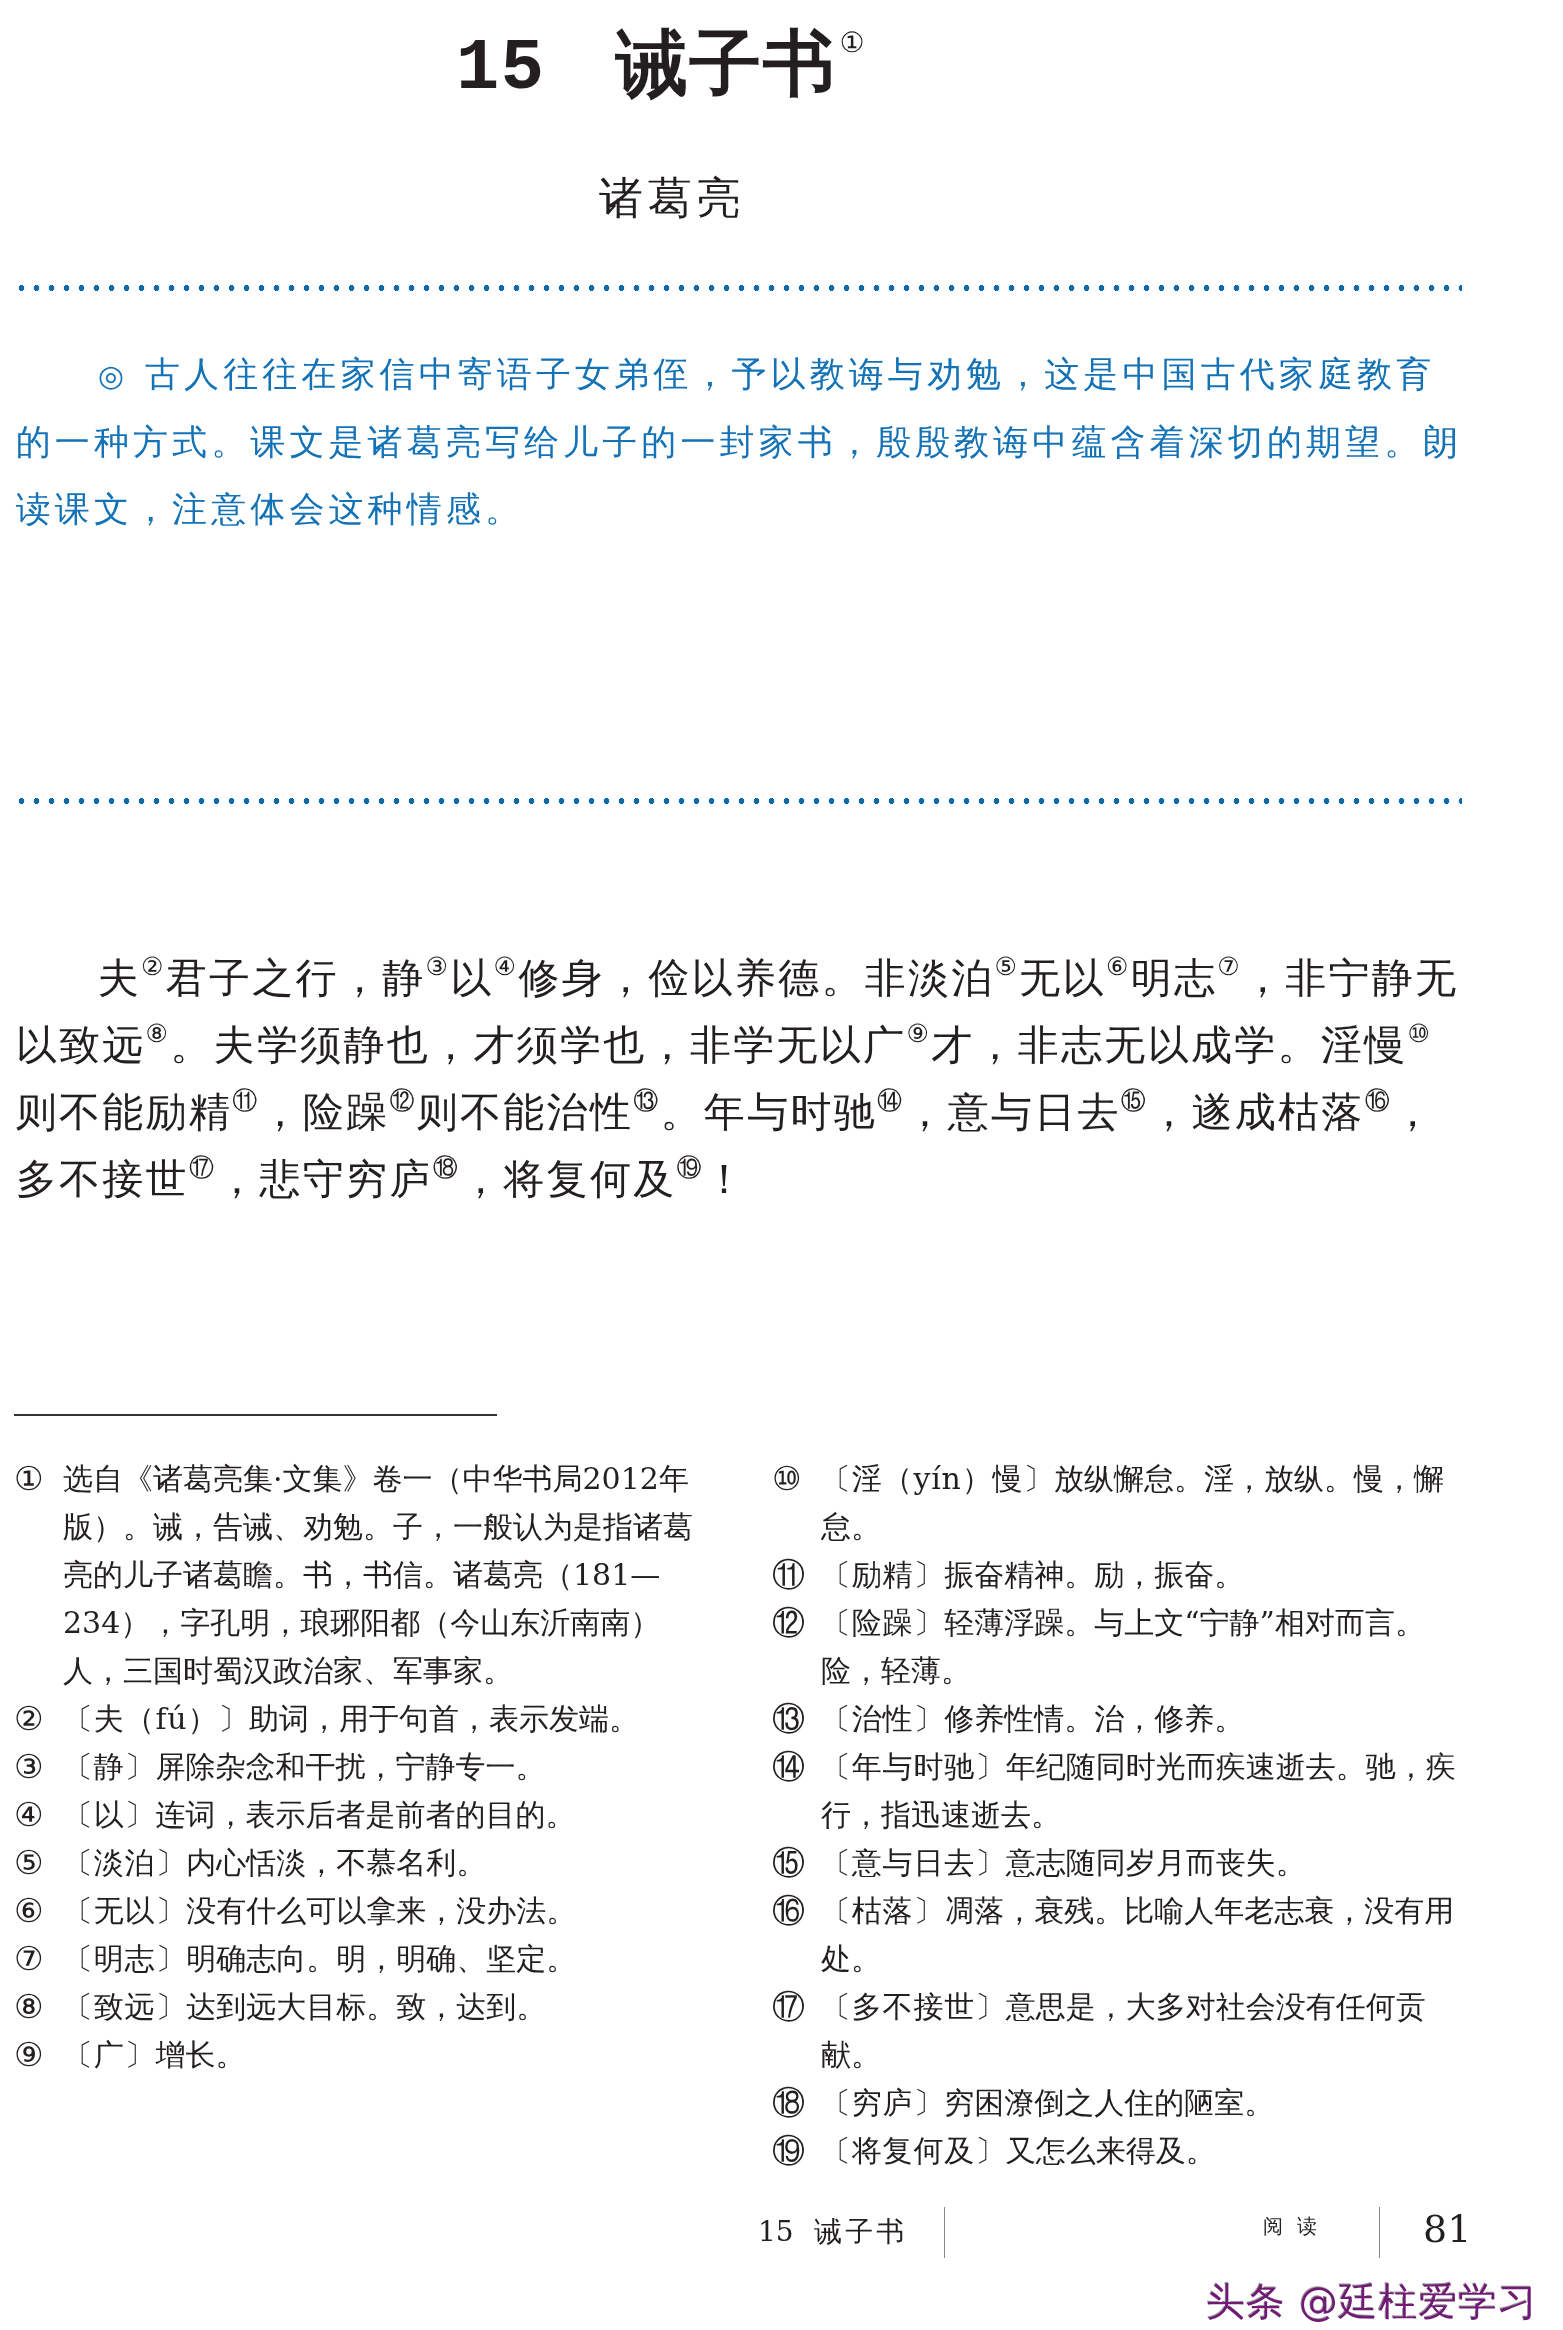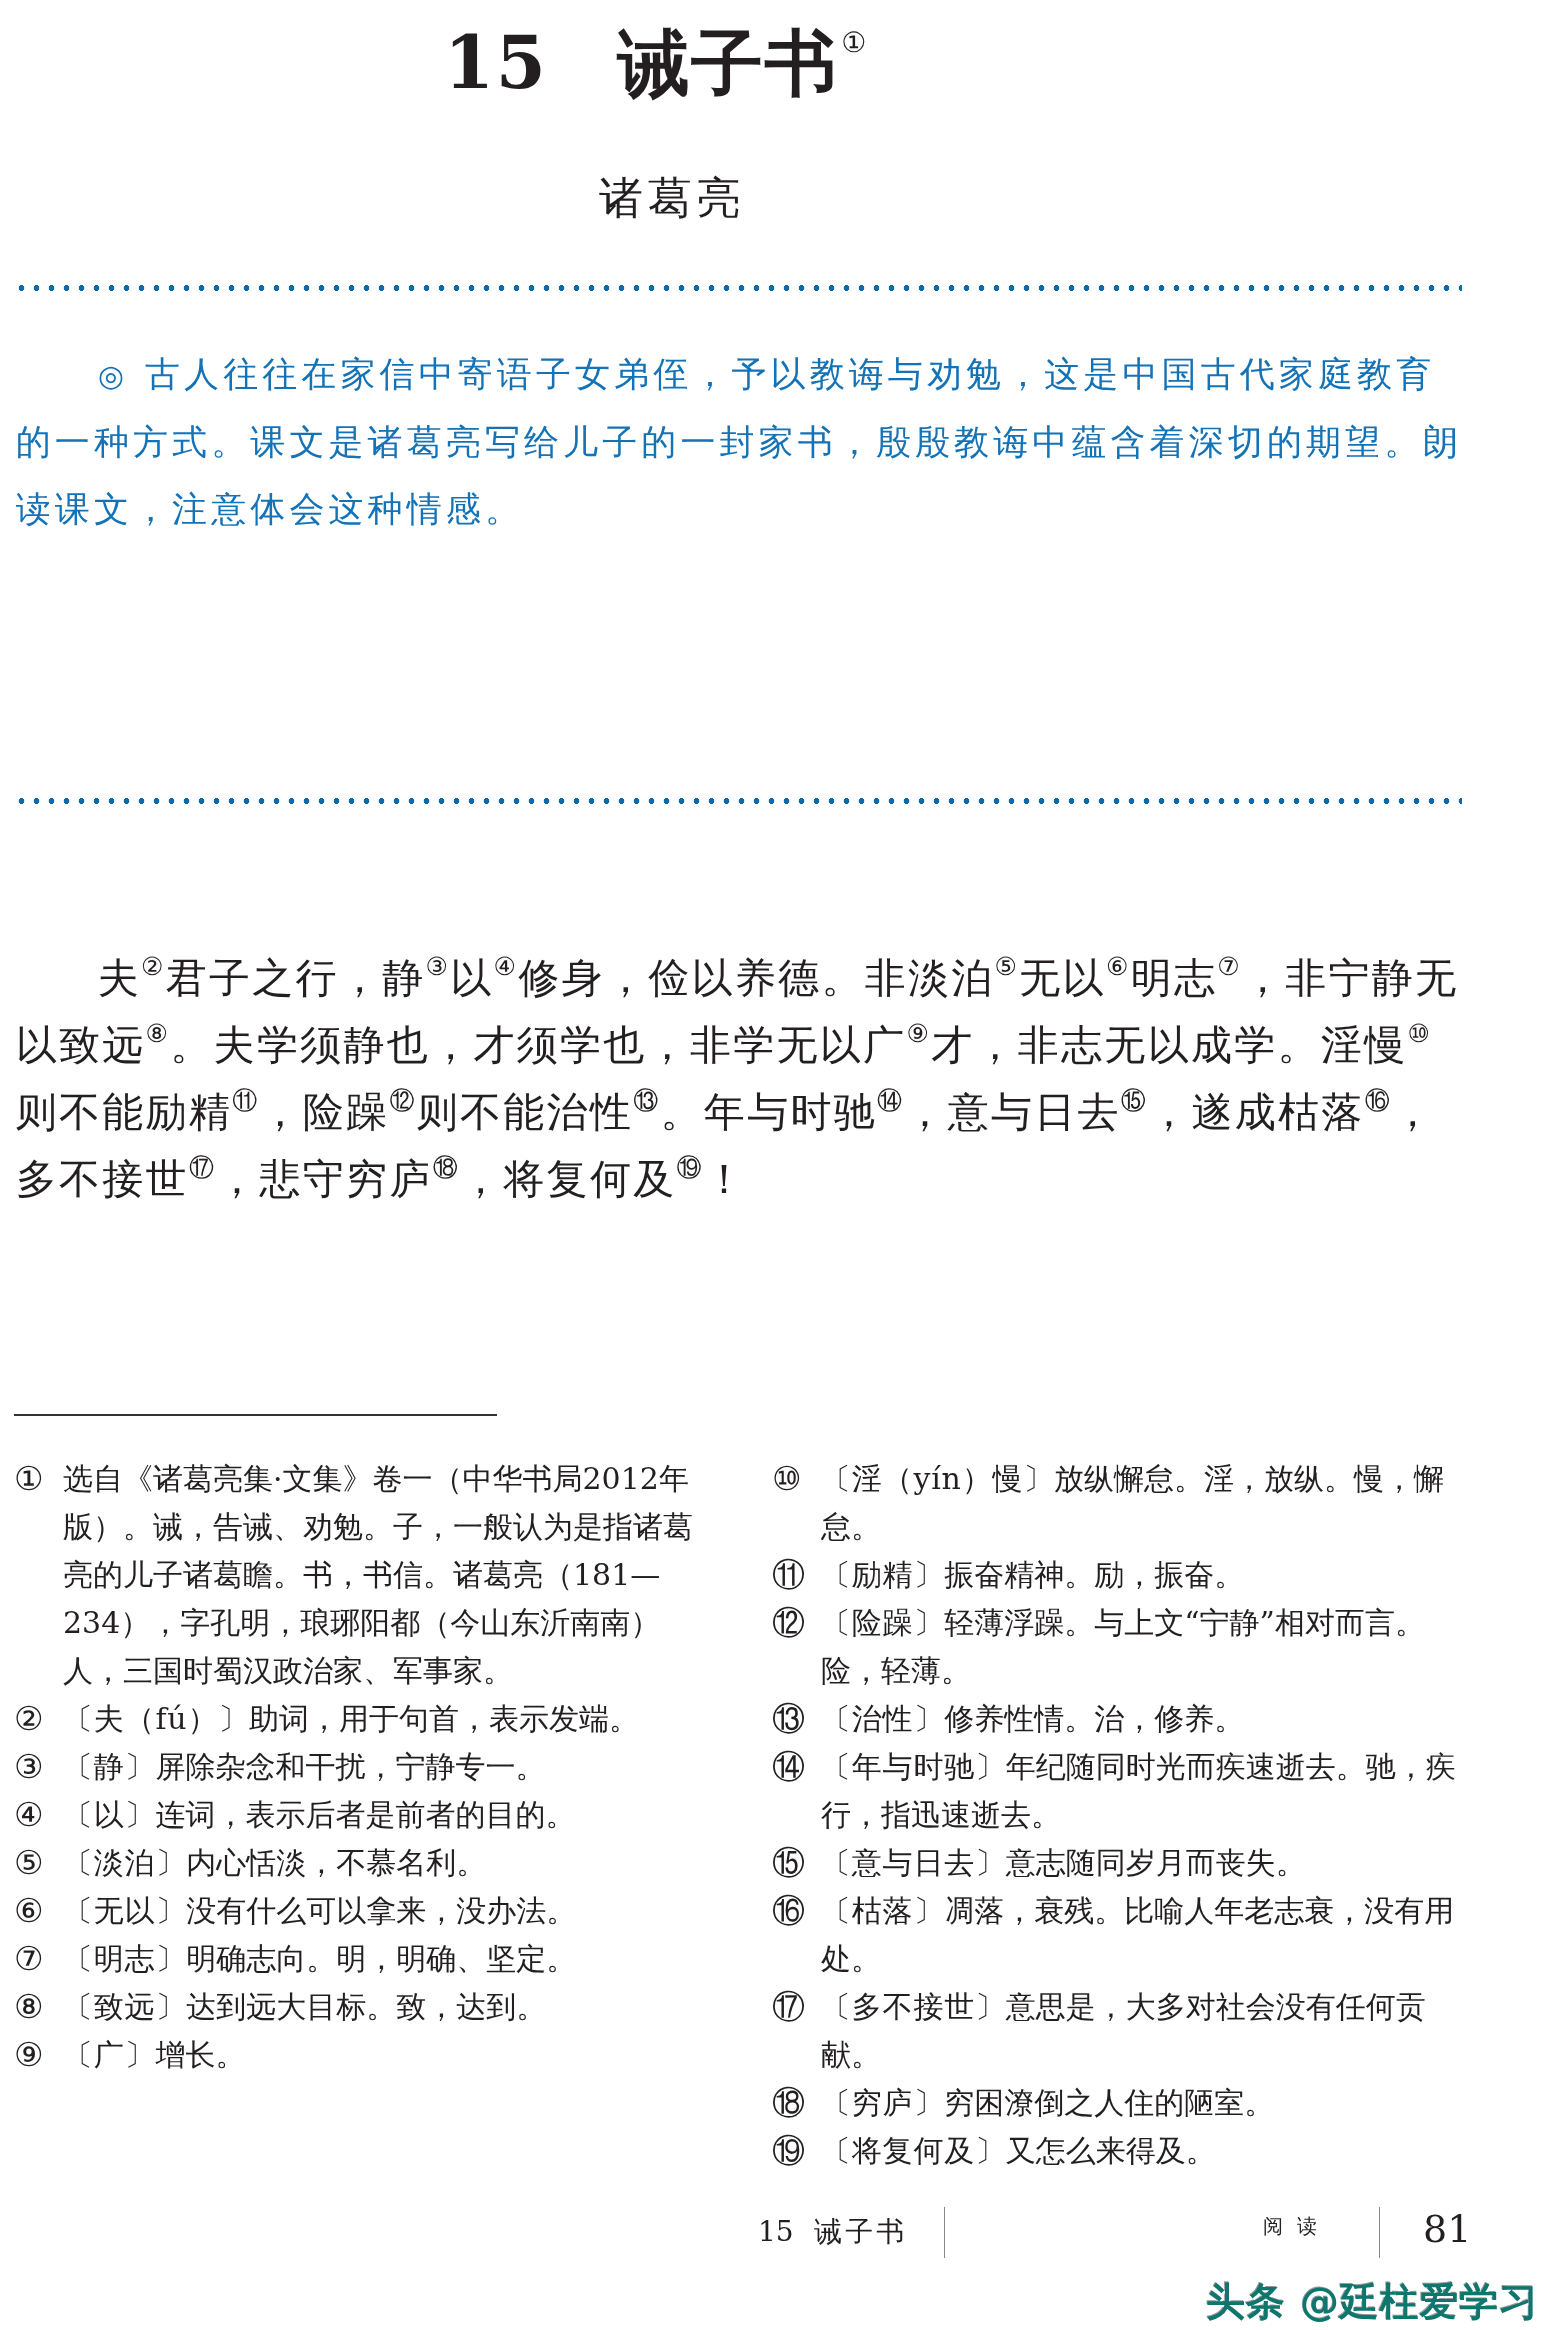--- a/index.html
+++ b/index.html
@@ -1,20 +1,20 @@
 <!DOCTYPE html>
 <html style="font-size:12.5px"><head>
 <meta charset="utf-8">
 <style>
   html, body { margin: 0; padding: 0; background: #ffffff; }
   body { width: 1563px; height: 2330px; position: relative; overflow: hidden; color: #231f20; }
   .serif { font-family: "DejaVu Serif", "Liberation Serif", serif; }
   .sans { font-family: "DejaVu Sans", "Liberation Sans", sans-serif; }
 
-  #title { position: absolute; left: 444px; top: 15.7px; font-size: 72px; font-weight: bold; letter-spacing: 1.6px; white-space: nowrap; }
+  #title { position: absolute; left: 456px; top: 15.7px; font-size: 72px; font-weight: bold; letter-spacing: 1.6px; white-space: nowrap; font-family: Liberation Mono, monospace; }
   #title .num { margin-right: 70px; }
   #title sup { font-size: 28px; font-weight: normal; vertical-align: 36px; margin-left: 3.1px; }
   #author { position: absolute; left: 599px; top: 157px; font-size: 44px; letter-spacing: 4.7px; margin-top: 12px; }
 
   .dots { position: absolute; left: 14px; width: 1448px; height: 7.8px;
           background-image: radial-gradient(circle, #0a6aaa 2.7px, transparent 3.1px);
           background-size: 15px 7.8px; background-repeat: repeat-x; }
   #dots-top { top: 284px; }
   #dots-bottom { top: 797px; }
 
@@ -36,21 +36,21 @@
   .fn-item .term { letter-spacing: 0.8px; }
 
   #footer-left { position: absolute; left: 758px; top: 2213px; font-size: 28px; white-space: nowrap; }
   #footer-left .ch { margin-left: 20.4px; letter-spacing: 3.1px; }
   #footer-sep1 { position: absolute; left: 944px; top: 2207px; width: 0.8px; height: 51px; background: #888; }
   #footer-section { position: absolute; left: 1263px; top: 2213px; font-size: 20px; letter-spacing: 14px; }
   #footer-sep2 { position: absolute; left: 1379px; top: 2207px; width: 0.8px; height: 51px; background: #888; }
   #page-num { position: absolute; left: 1423px; top: 2207px; font-size: 38px; }
 
   #watermark-bg { position: absolute; left: 948px; top: 1731px; font-size: 258px; color: #ececec; transform: rotate(-35deg); transform-origin: left top; white-space: nowrap; z-index: -1; letter-spacing: -23.5px; }
-  #brand-watermark { position: absolute; left: 1206px; top: 2275px; font-size: 39px; font-weight: bold; color: #0f766e; text-shadow: 1.6px 1.6px 0 #fff, -0.8px -0.8px 0 #999; letter-spacing: 0.8px; }
+  #brand-watermark { position: absolute; left: 1206px; top: 2275px; font-size: 39px; font-weight: normal; color: #701a75; text-shadow: 1.6px 1.6px 0 #fff, -0.8px -0.8px 0 #999; letter-spacing: 0.8px; }
 </style>
 </head>
 <body>
 
 <div id="watermark-bg" class="serif">统编版</div>
 
 <div id="title" class="serif">
   <span class="num">15</span><span>诫子书</span><sup>①</sup>
 </div>
 <div id="author" class="serif">诸葛亮</div>

